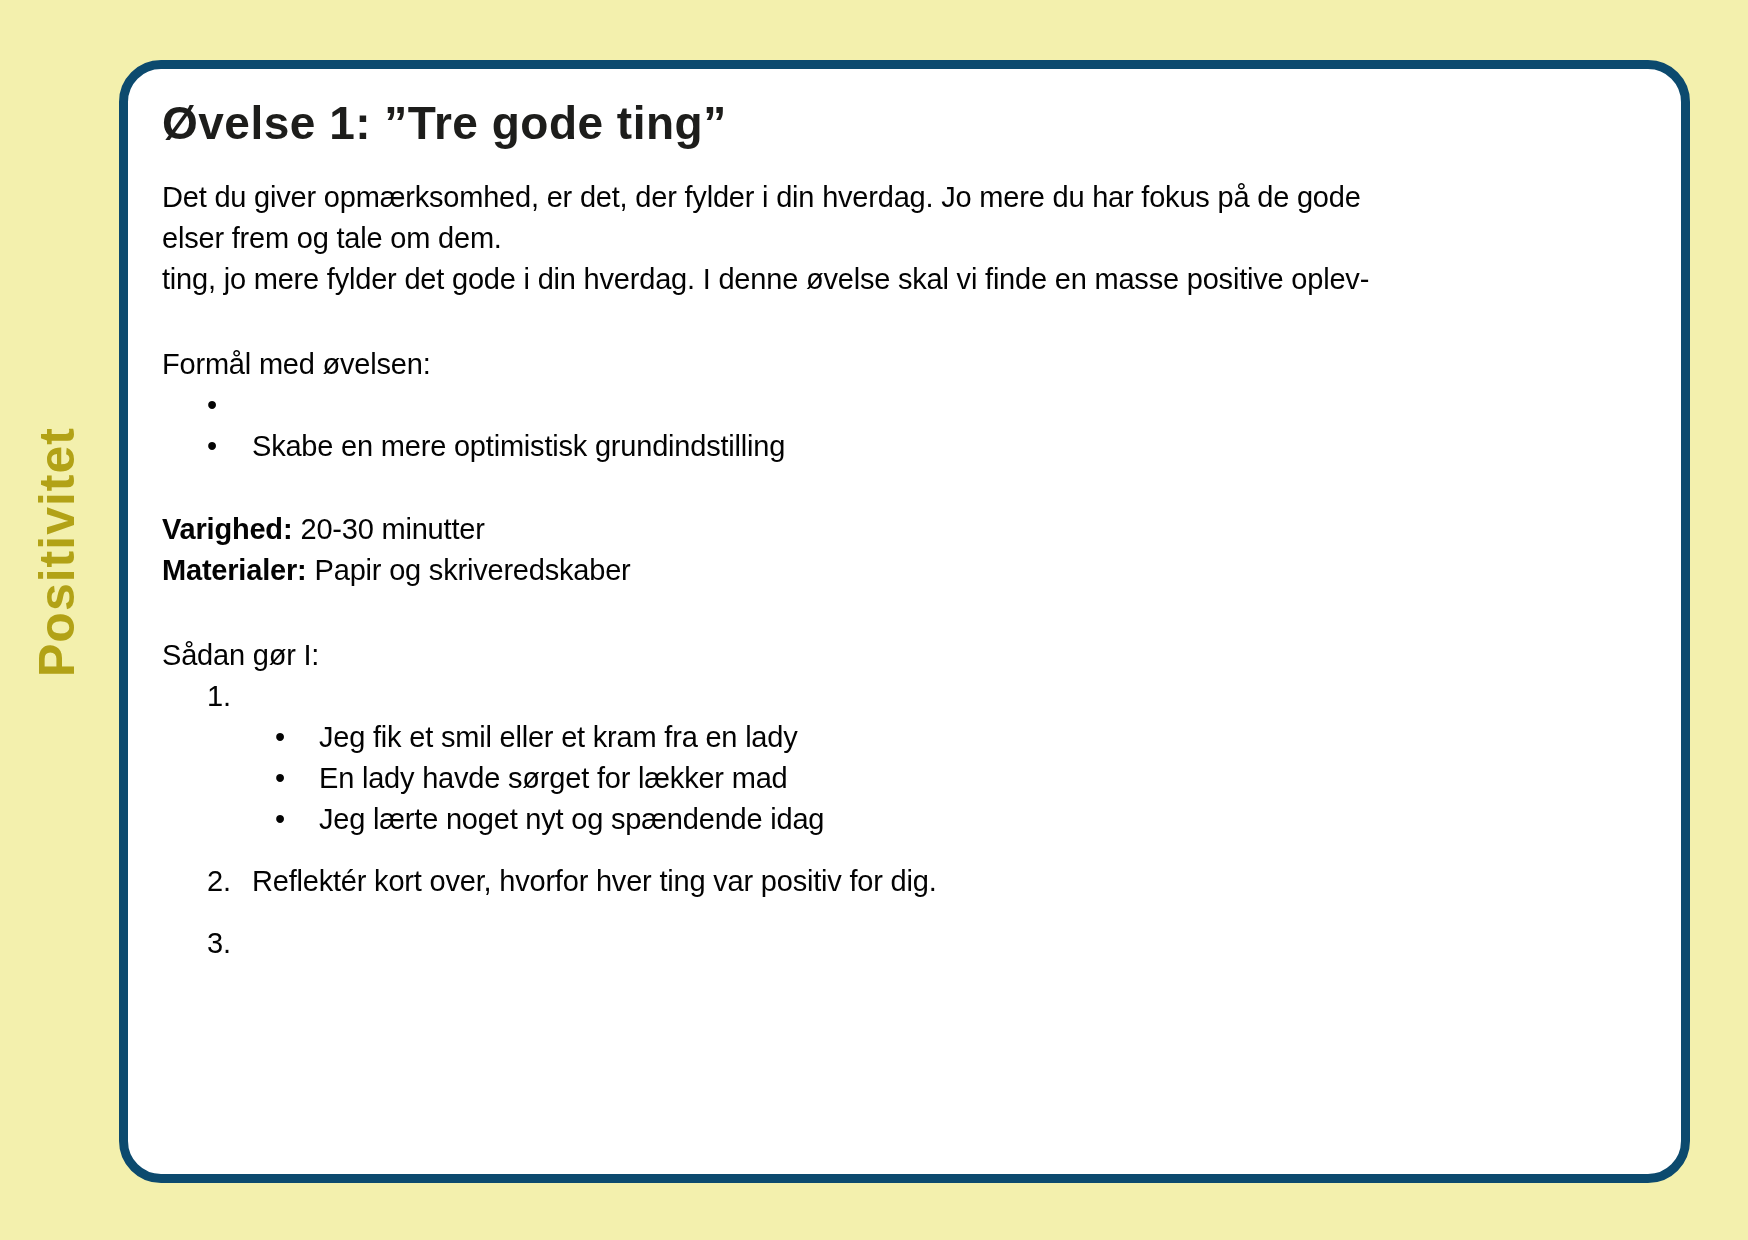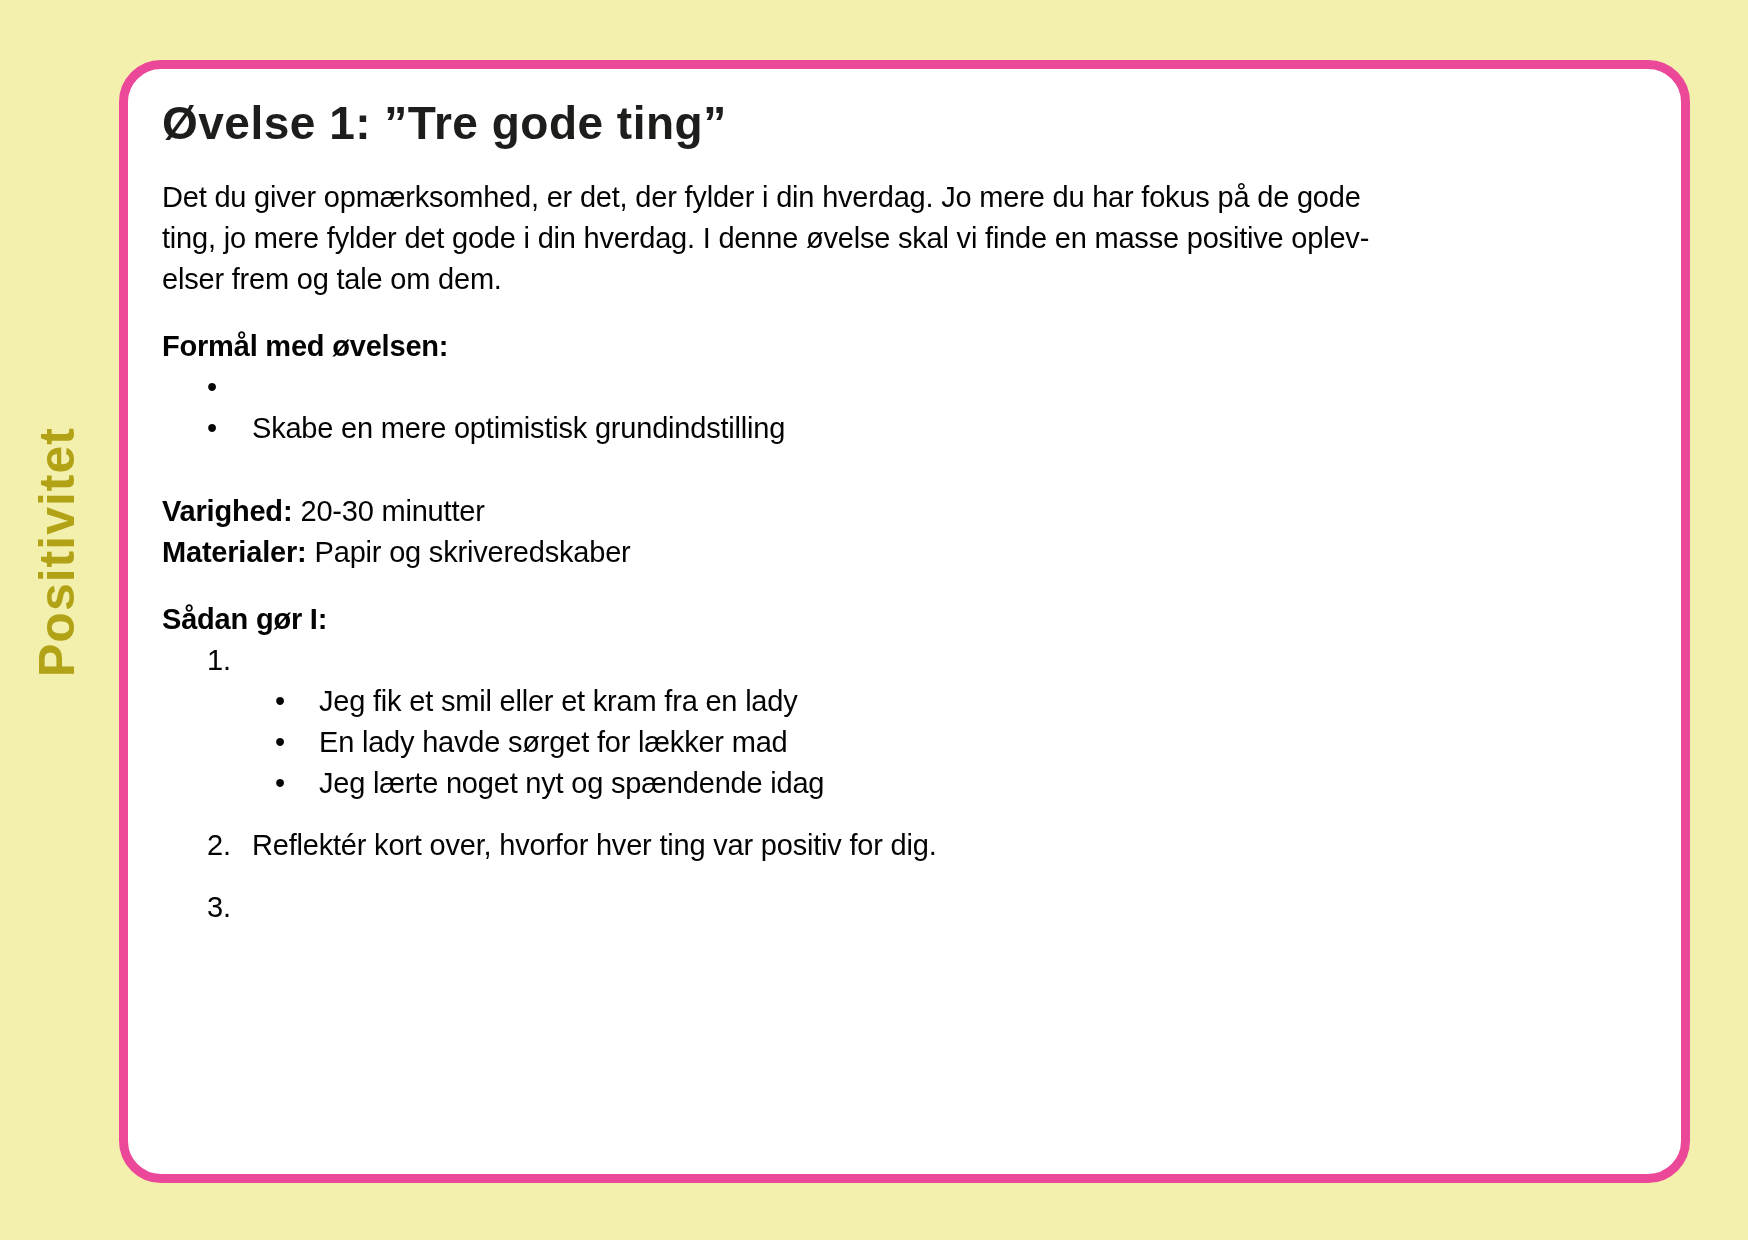--- a/index.html
+++ b/index.html
@@ -27,21 +27,21 @@
     color: #b2a216;
   }
 
   
   .card {
     position: absolute;
     left: 119px; top: 60px;
     width: 1571px; height: 1123px;
     box-sizing: border-box;
     background: #ffffff;
-    border: 9px solid #ec4899;
+    border: 9px solid #0c4a6e;
     border-radius: 42px;
   }
   .card-content {
     box-sizing: border-box;
     width: 100%; height: 100%;
     padding: 26px 56px 0 34px;
     color: #030303;
   }
 
   .card-title {
@@ -52,22 +52,22 @@
     color: #1d1d1b;
     margin: 0;
   }
 
   .body-text { font-size: 29px; line-height: 41px; letter-spacing: -0.2px; }
 
   .intro { margin-top: 24px; }
   .intro-line { white-space: nowrap; }
 
   .section-heading {
-    font-weight: 700;
-    margin-top: 26px;
+    font-weight: 400;
+    margin-top: 44px;
   }
 
   .bullet-row { display: flex; padding-left: 45px; }
   .bullet-row .marker { width: 45px; flex: 0 0 45px; }
 
   .meta-block { margin-top: 42px; }
   .meta-line .label { font-weight: 700; }
   .meta-line .value { margin-left: 0.28em; }
 
   .step-row { display: flex; padding-left: 45px; }
@@ -84,22 +84,22 @@
 
   <div class="vertical-label">Positivitet</div>
 
   <div class="card">
     <div class="card-content">
 
       <h1 class="card-title">Øvelse 1: ”Tre gode ting”</h1>
 
       <div class="intro body-text">
         <div class="intro-line">Det du giver opmærksomhed, er det, der fylder i din hverdag. Jo mere du har fokus på de gode</div>
+        <div class="intro-line">elser frem og tale om dem.</div>
         <div class="intro-line">ting, jo mere fylder det gode i din hverdag. I denne øvelse skal vi finde en masse positive oplev-</div>
-        <div class="intro-line">elser frem og tale om dem.</div>
       </div>
 
       <div class="section-heading body-text">Formål med øvelsen:</div>
 
       <div class="bullet-row body-text">
         <span class="marker">•</span>
       </div>
       <div class="bullet-row body-text">
         <span class="marker">•</span>
         <span>Skabe en mere optimistisk grundindstilling</span>

